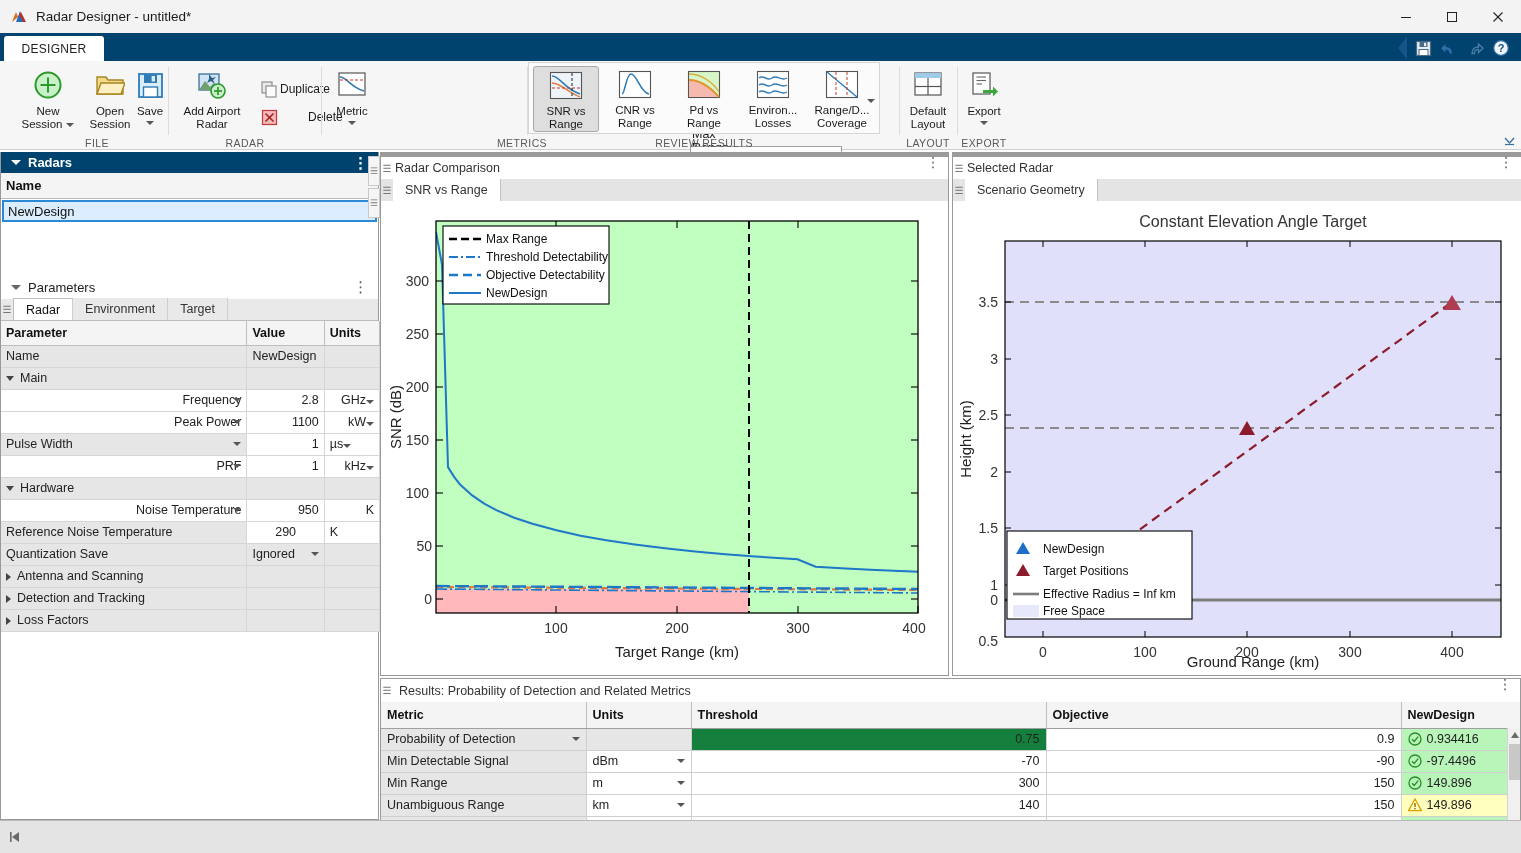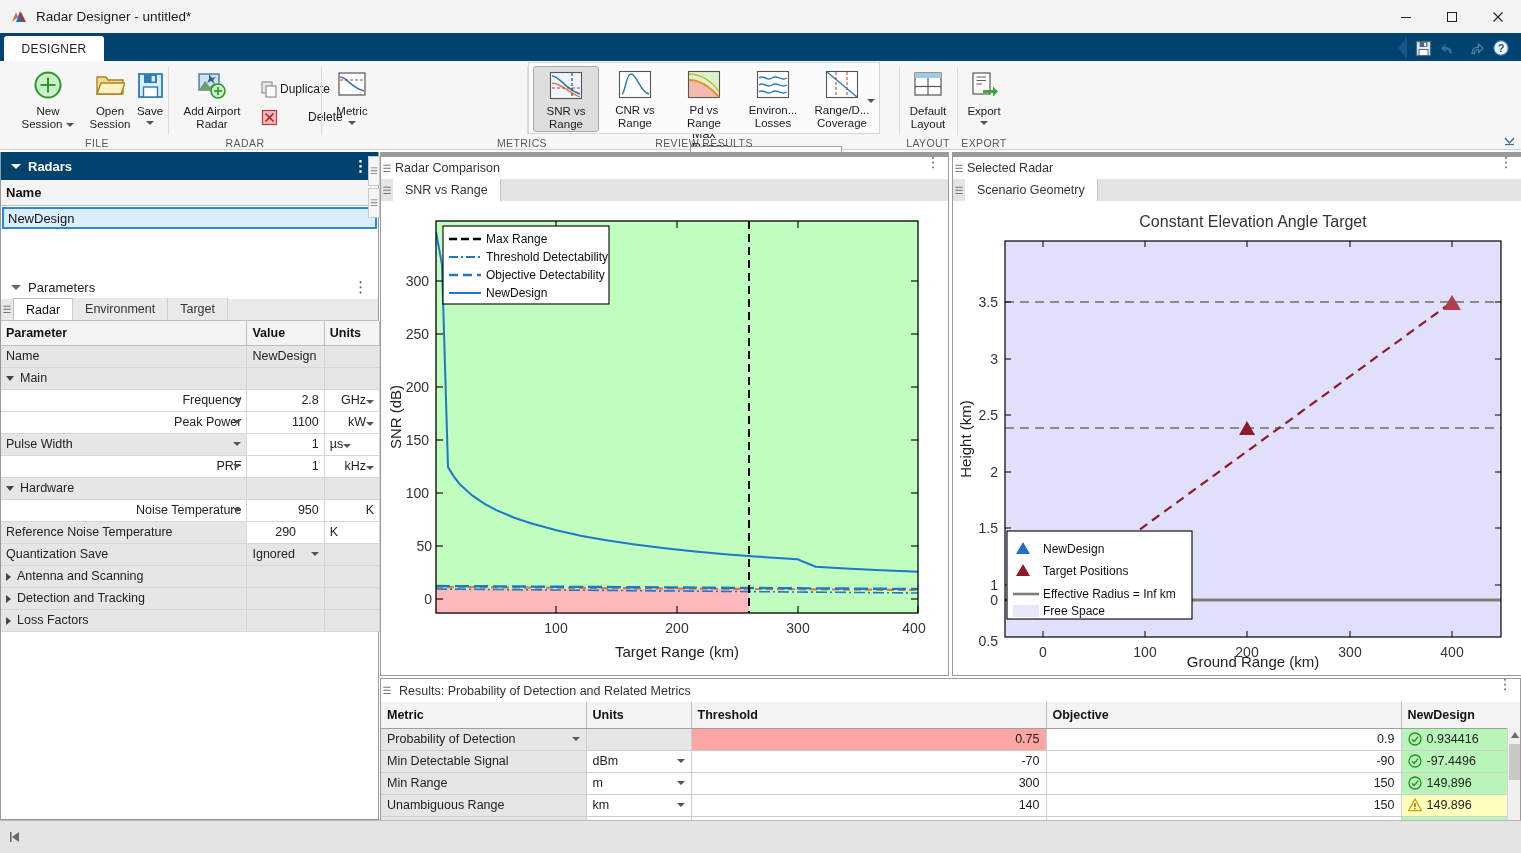--- a/index.html
+++ b/index.html
@@ -92,21 +92,21 @@
     position: absolute; left: 368px; top: 111px; width: 152px; height: 22px;
     border: 1px solid #a0a0a0; border-radius: 11px; background: #fff;
     display: flex; align-items: center; padding: 0 8px; font-size: 12.5px;
   }
   .mrc-unit .caret { margin-left: auto; }
 
   .ribbon-collapse { position: absolute; right: 4px; bottom: 2px; width: 16px; height: 14px; display:flex;align-items:center;justify-content:center; }
 
   
   .panel-hdr-dark {
-    background: #00436e; color: #fff; height: 28px;
+    background: #00436e; color: #fff; height: 21px;
     display: flex; align-items: center; padding: 0 6px;
     font-size: 13px; font-weight: bold;
   }
   .panel-hdr-light {
     background: #ffffff; color: #222; height: 24px;
     display: flex; align-items: center; padding: 0 6px;
     font-size: 13px;
   }
   .tri { width: 0; height: 0; border-left: 5px solid transparent; border-right: 5px solid transparent; border-top: 5px solid currentColor; margin-right: 7px; margin-left: 4px; }
   .dots { margin-left: auto; line-height: 4px; font-size: 15px; letter-spacing: 0; padding-right: 4px; }
@@ -822,21 +822,21 @@
             <th>Units</th>
             <th>Threshold</th>
             <th>Objective</th>
             <th>NewDesign</th>
           </tr>
         </thead>
         <tbody id="results-body">
             <tr class="shade">
               <td style="padding-right: 22px;"><span>Probability of Detection</span><span style="position:absolute;right:6px;top:50%;transform:translateY(-50%);" class="caret"></span></td>
               <td><span></span></td>
-              <td class="num" style="background: #fca5a5;"><span>0.75</span></td>
+              <td class="num" style="background: #15803d;"><span>0.75</span></td>
               <td class="num" style="background: rgb(255, 255, 255);"><span>0.9</span></td>
               <td class="status-ok"><svg class="badge" width="14" height="14" viewBox="0 0 14 14">
                   <circle cx="7" cy="7" r="6" fill="none" stroke="#2a8c2a" stroke-width="1.3"></circle>
                   <path d="M4 7.2 L6.2 9.4 L10.2 4.6" fill="none" stroke="#2a8c2a" stroke-width="1.4"></path>
                 </svg><span>0.934416</span></td>
             </tr>
             <tr class="shade">
               <td style="padding-right: 22px;"><span>Min Detectable Signal</span></td>
               <td style="background: rgb(255, 255, 255);"><span>dBm</span><span style="position:absolute;right:6px;top:50%;transform:translateY(-50%);" class="caret"></span></td>
               <td class="num" style="background: rgb(255, 255, 255);"><span>-70</span></td>

